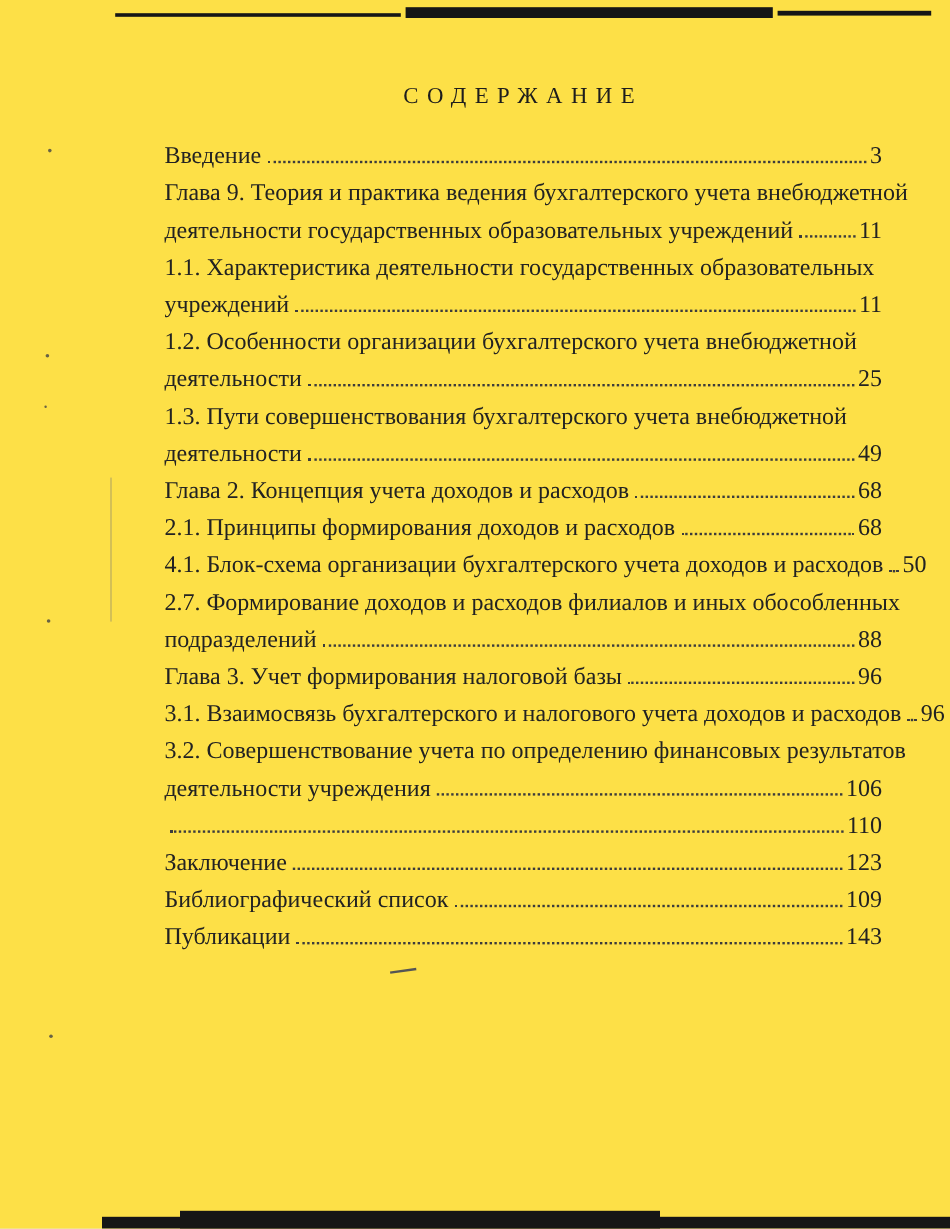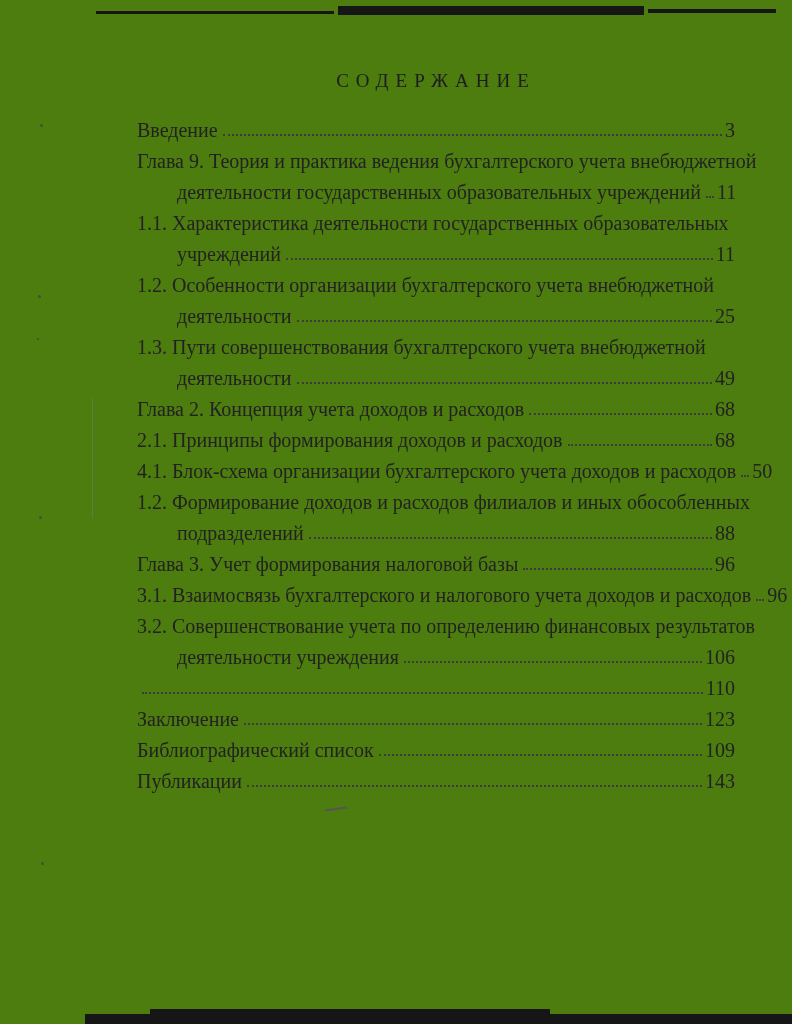--- a/index.html
+++ b/index.html
@@ -4,21 +4,21 @@
 <style>
   html, body {
     margin: 0;
     padding: 0;
     background: #e8e8e6;
   }
   .page {
     position: relative;
     width: 792px;
     height: 1024px;
-    background: #4d7c0f;
+    background: #fde047;
     overflow: hidden;
     font-family: "Liberation Serif", "DejaVu Serif", serif;
     color: #222;
   }
   
   .artifact { position: absolute; background: #161616; }
   .speck { position: absolute; background: #444; border-radius: 50%; opacity: .8; }
 
   .content {
     position: absolute;
@@ -36,21 +36,21 @@
   }
   .entry { margin: 0; }
   .line {
     display: flex;
     align-items: flex-end;
     height: 31px;
     font-size: 20px;
     line-height: 21px;
   }
   .line .text { white-space: nowrap; }
-  .line.cont { margin-left: 40px; }
+  .line.cont { }
   .dots {
     flex: 1 1 auto;
     border-bottom: 2px dotted #3c3c3c;
     margin: 0 3px 5px 5px;
     min-width: 8px;
   }
   .page-num { white-space: nowrap; }
 </style>
 </head>
 <body>
@@ -147,21 +147,21 @@
     <div class="entry">
       <div class="line">
         <span class="text">4.1. Блок-схема организации бухгалтерского учета доходов и расходов</span>
         <span class="dots"></span>
         <span class="page-num">50</span>
       </div>
     </div>
 
     <div class="entry">
       <div class="line">
-        <span class="text">1.2. Формирование доходов и расходов филиалов и иных обособленных</span>
+        <span class="text">2.7. Формирование доходов и расходов филиалов и иных обособленных</span>
       </div>
       <div class="line cont">
         <span class="text">подразделений</span>
         <span class="dots"></span>
         <span class="page-num">88</span>
       </div>
     </div>
 
     <div class="entry">
       <div class="line">

